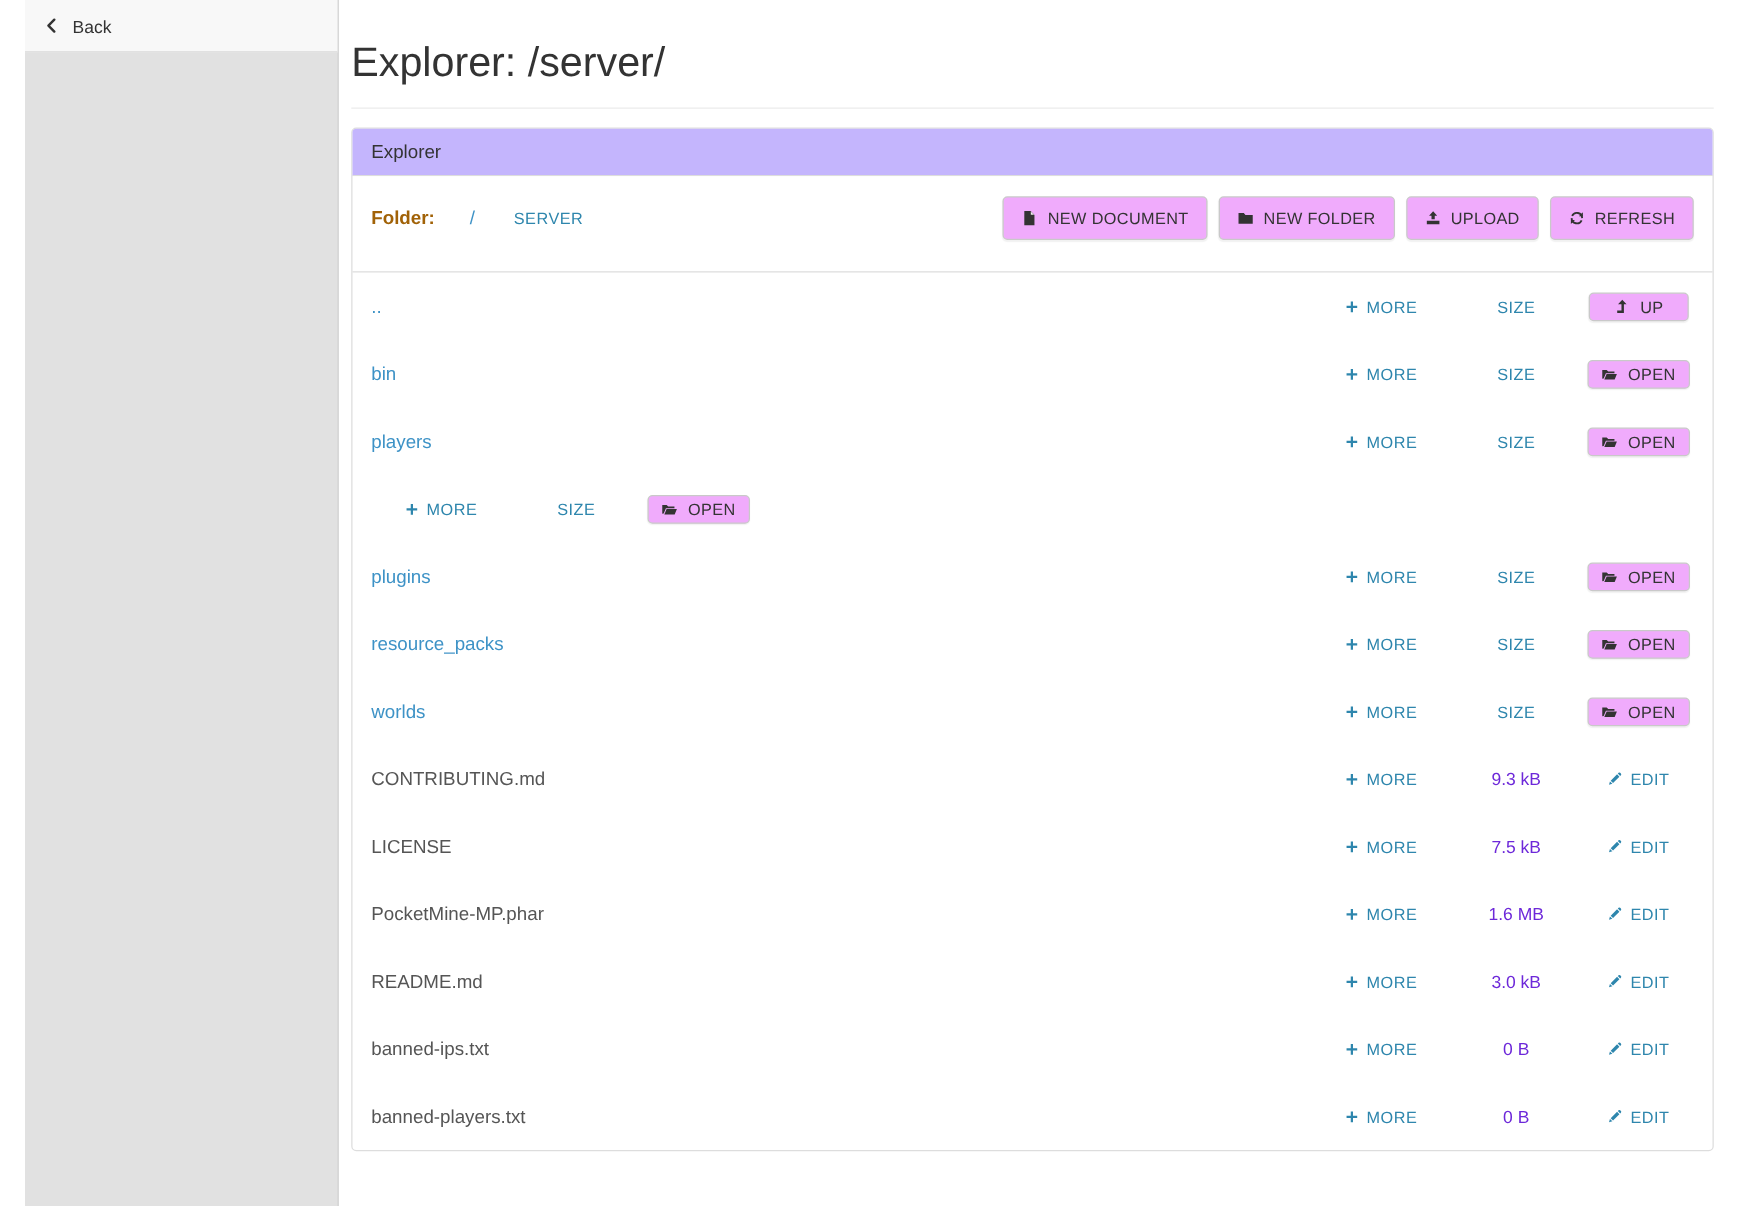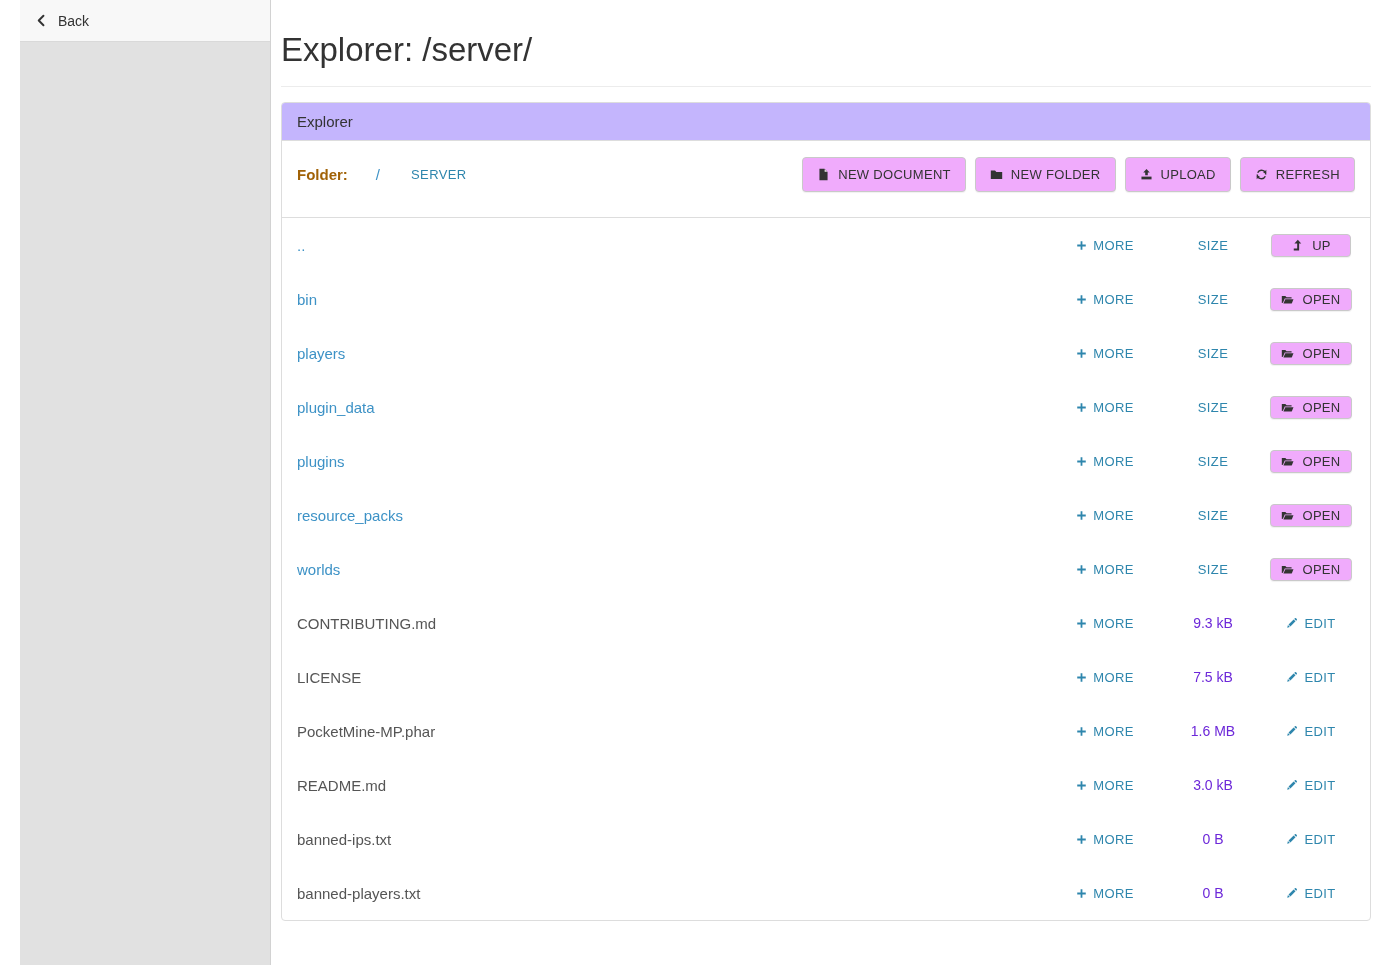--- a/index.html
+++ b/index.html
@@ -222,23 +222,20 @@
           <button class="btn btn-row">
             <svg class="ic" width="13" height="13">
                 <use href="#i-folder-open"></use>
               </svg>
             <span>OPEN</span>
           </button>
         </div>
       </div>
 
       <div class="list-row">
-        <div class="row-name">
-          <a class="name-link">plugin_data</a>
-        </div>
         <div class="cell-more">
           <a class="op-link">
             <svg class="ic" width="11" height="11">
                 <use href="#i-plus"></use>
               </svg>
             <span>MORE</span>
           </a>
         </div>
         <div class="cell-size">
           <a class="op-link">SIZE</a>

